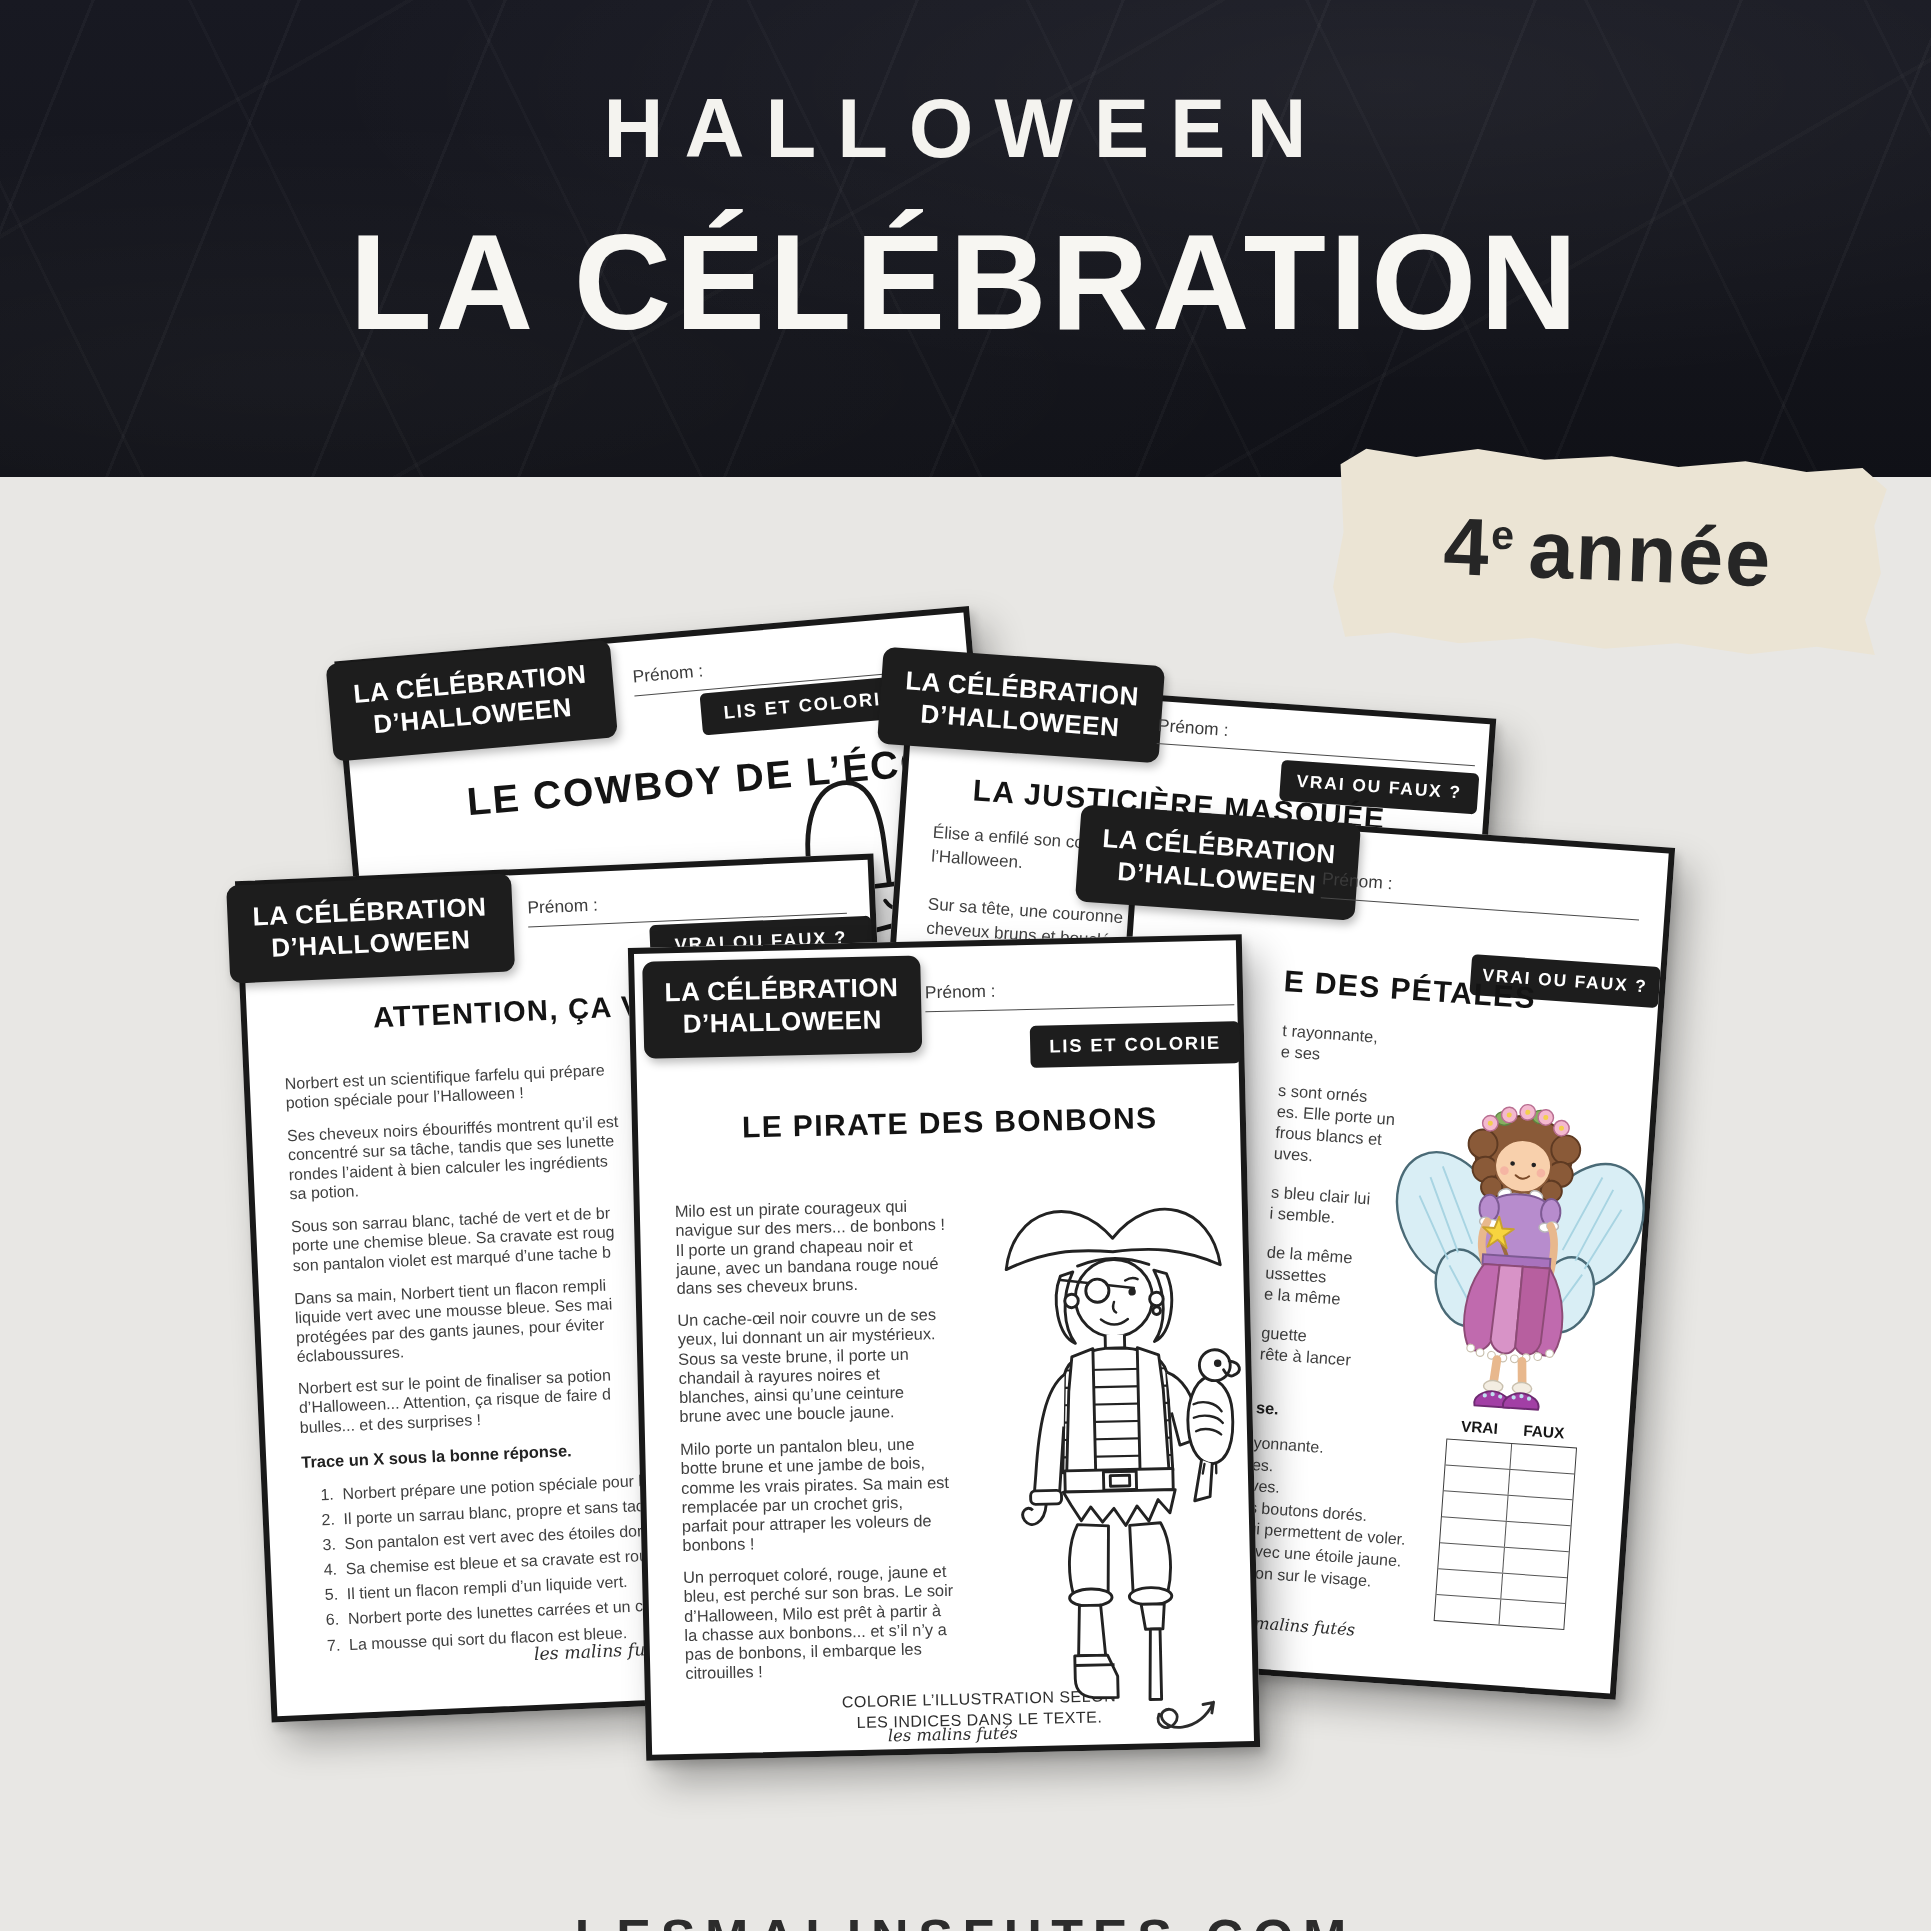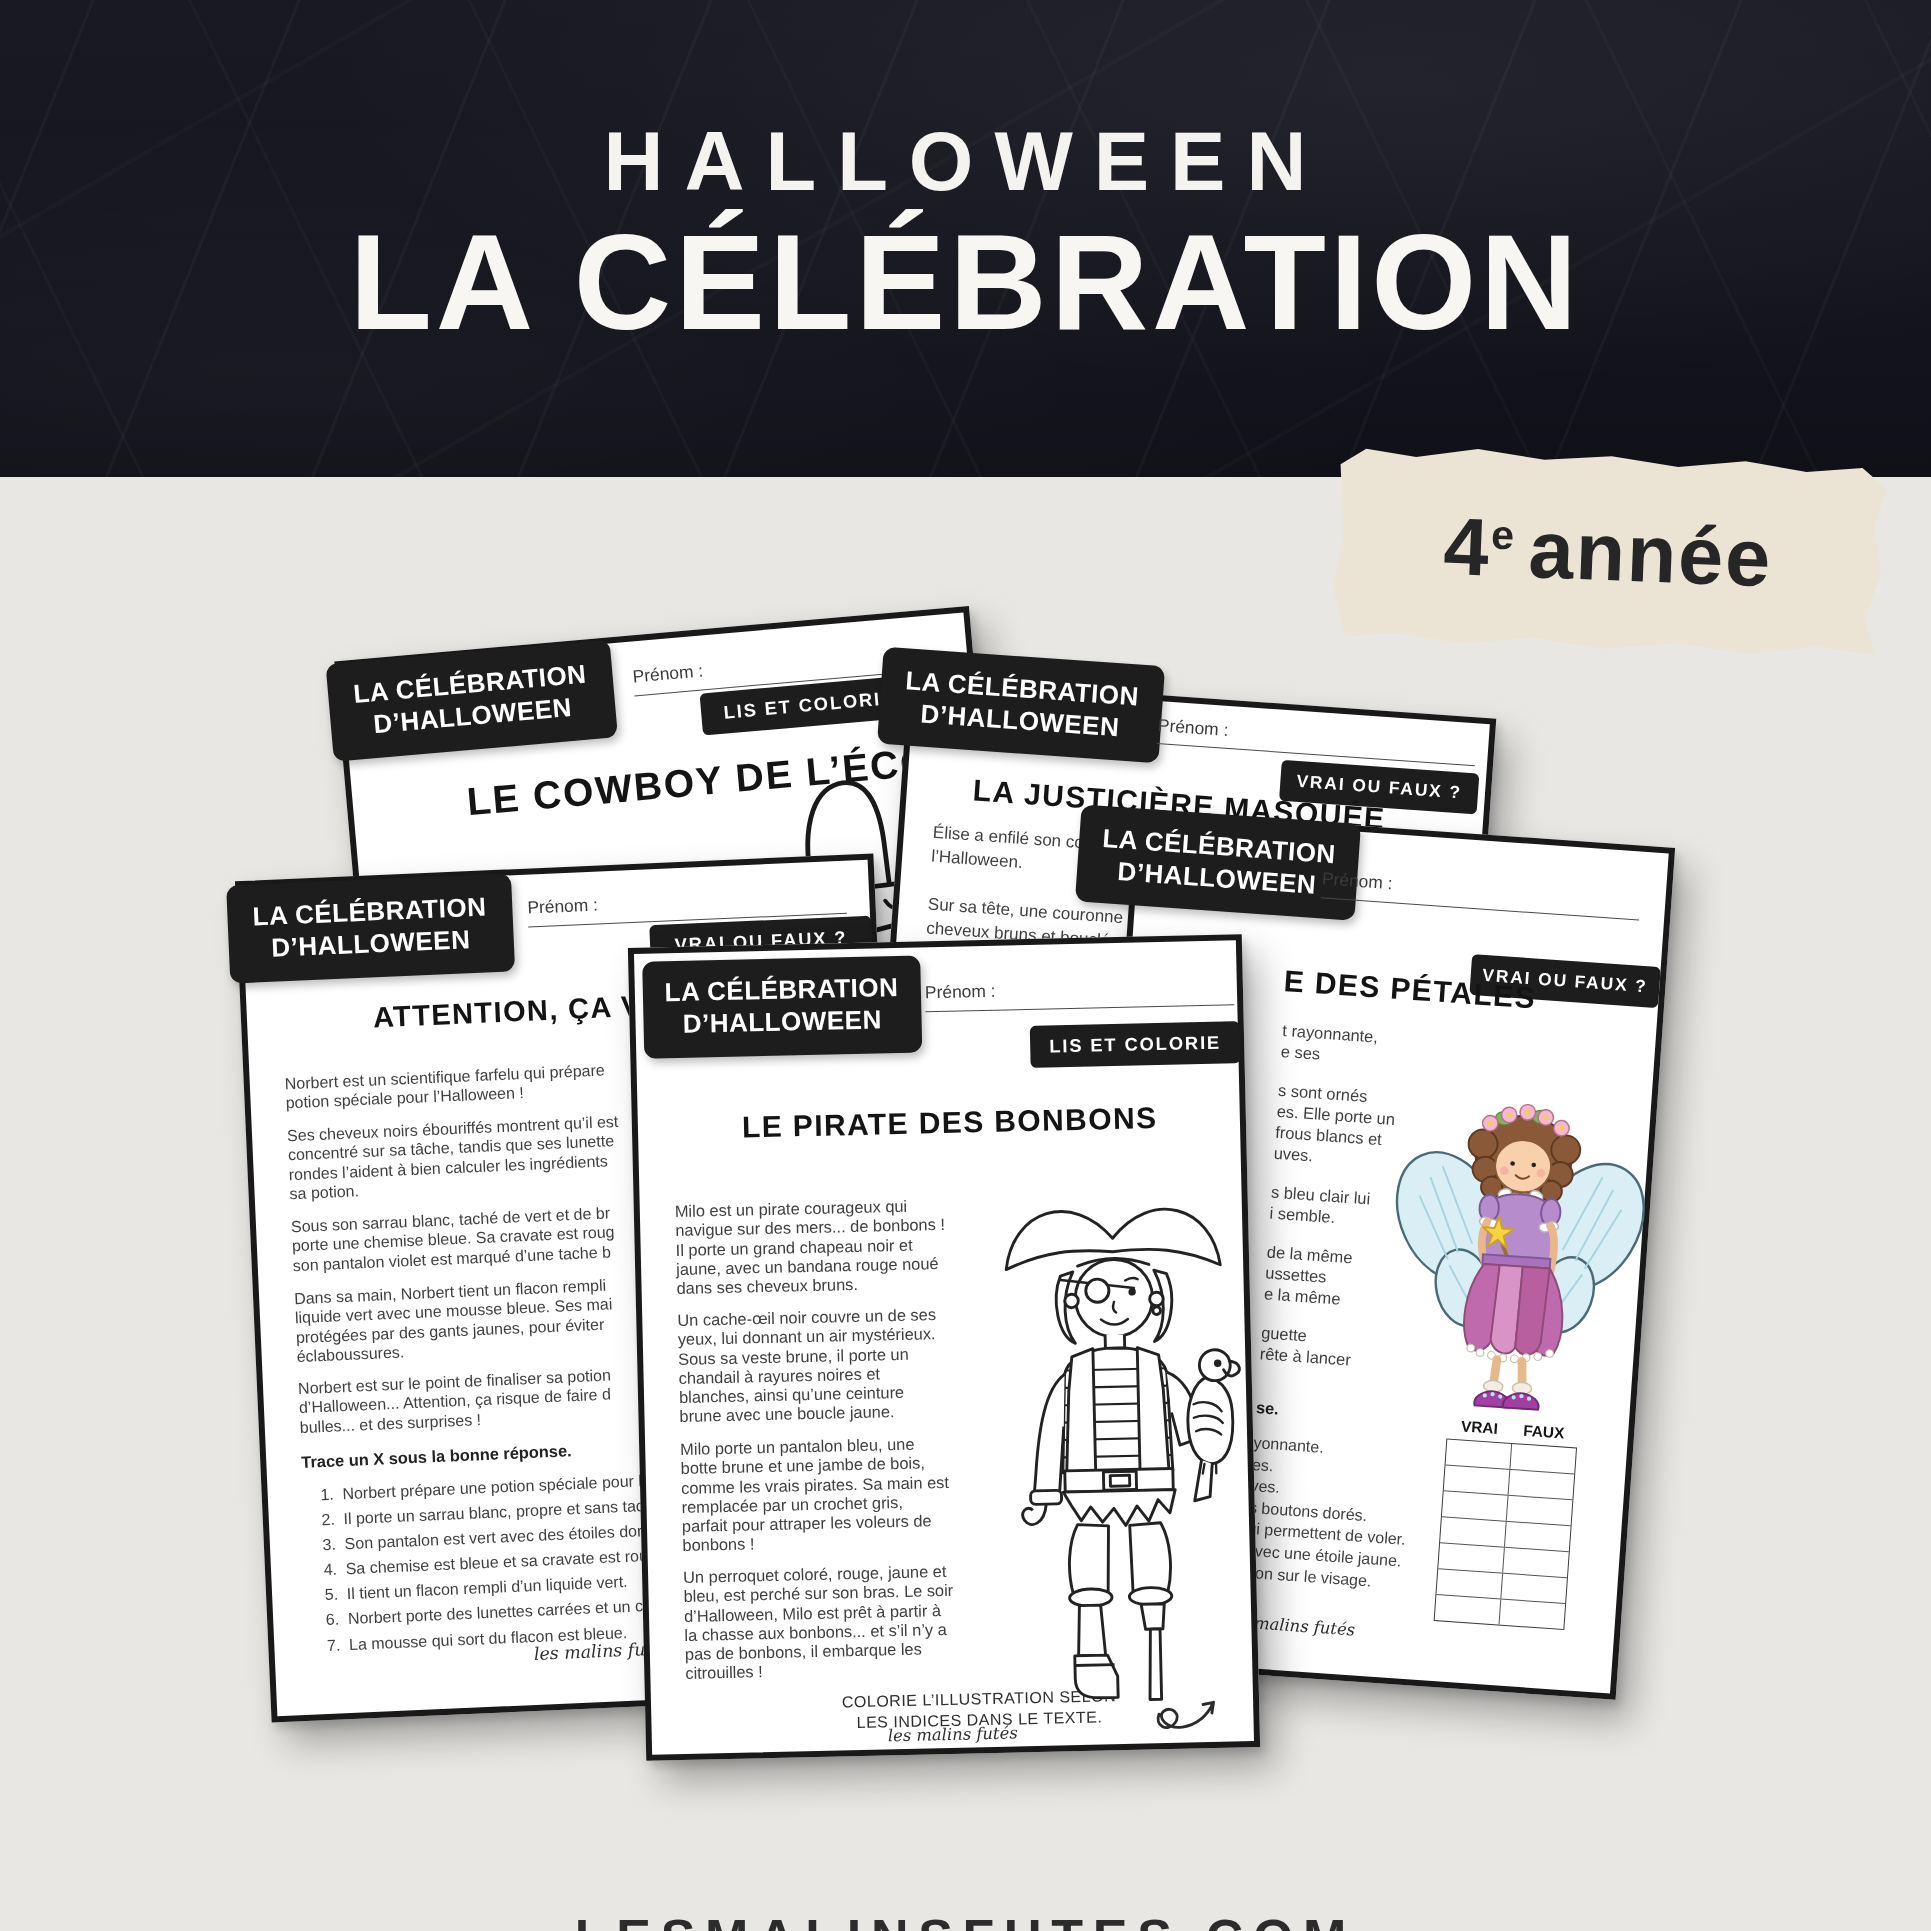--- a/index.html
+++ b/index.html
@@ -9,21 +9,21 @@
   
   .chalkboard{position:absolute;left:0;top:0;width:1931px;height:477px;
     background:
       radial-gradient(ellipse at 72% 18%, rgba(255,255,255,.05), transparent 55%),
       radial-gradient(ellipse at 15% 80%, rgba(255,255,255,.03), transparent 50%),
       repeating-linear-gradient(112deg, transparent 0 85px, rgba(255,255,255,.030) 85px 88px, transparent 88px 191px),
       repeating-linear-gradient(64deg, transparent 0 127px, rgba(255,255,255,.022) 127px 130px, transparent 130px 251px),
       repeating-linear-gradient(150deg, transparent 0 203px, rgba(255,255,255,.018) 203px 207px, transparent 207px 406px),
       linear-gradient(180deg,#181922 0%,#14151c 60%,#101117 100%);}
   .banner-line1{position:absolute;left:0;top:81px;width:100%;text-align:center;
-    color:#f4f3ef;font-size:83px;font-weight:700;letter-spacing:21px;margin-top:33px;}
+    color:#f4f3ef;font-size:83px;font-weight:700;letter-spacing:21px;}
   .banner-line2{position:absolute;left:0;top:205px;width:100%;text-align:center;
     color:#f7f6f2;font-size:135px;font-weight:700;letter-spacing:3.9px;}
 
   
   .tape{position:absolute;left:1329px;top:450px;width:558px;height:205px;
     transform:rotate(2.2deg);
     background:linear-gradient(180deg,#f0ead c0,#efe9da 0,#e7e0d0 100%);
     background-color:#ebe4d4;
     clip-path:polygon(1.5% 12%,6% 4%,15% 7%,26% 2%,38% 6%,50% 3%,62% 7%,74% 3%,85% 7%,95% 4%,99.5% 14%,97.5% 32%,99% 55%,96.5% 78%,98.5% 95%,88% 92%,76% 97%,63% 93%,50% 97%,37% 93%,24% 97%,12% 93%,3.5% 96%,1% 72%,2.5% 45%);
     box-shadow:7.7px 11.6px 19.3px rgba(0,0,0,.18);

